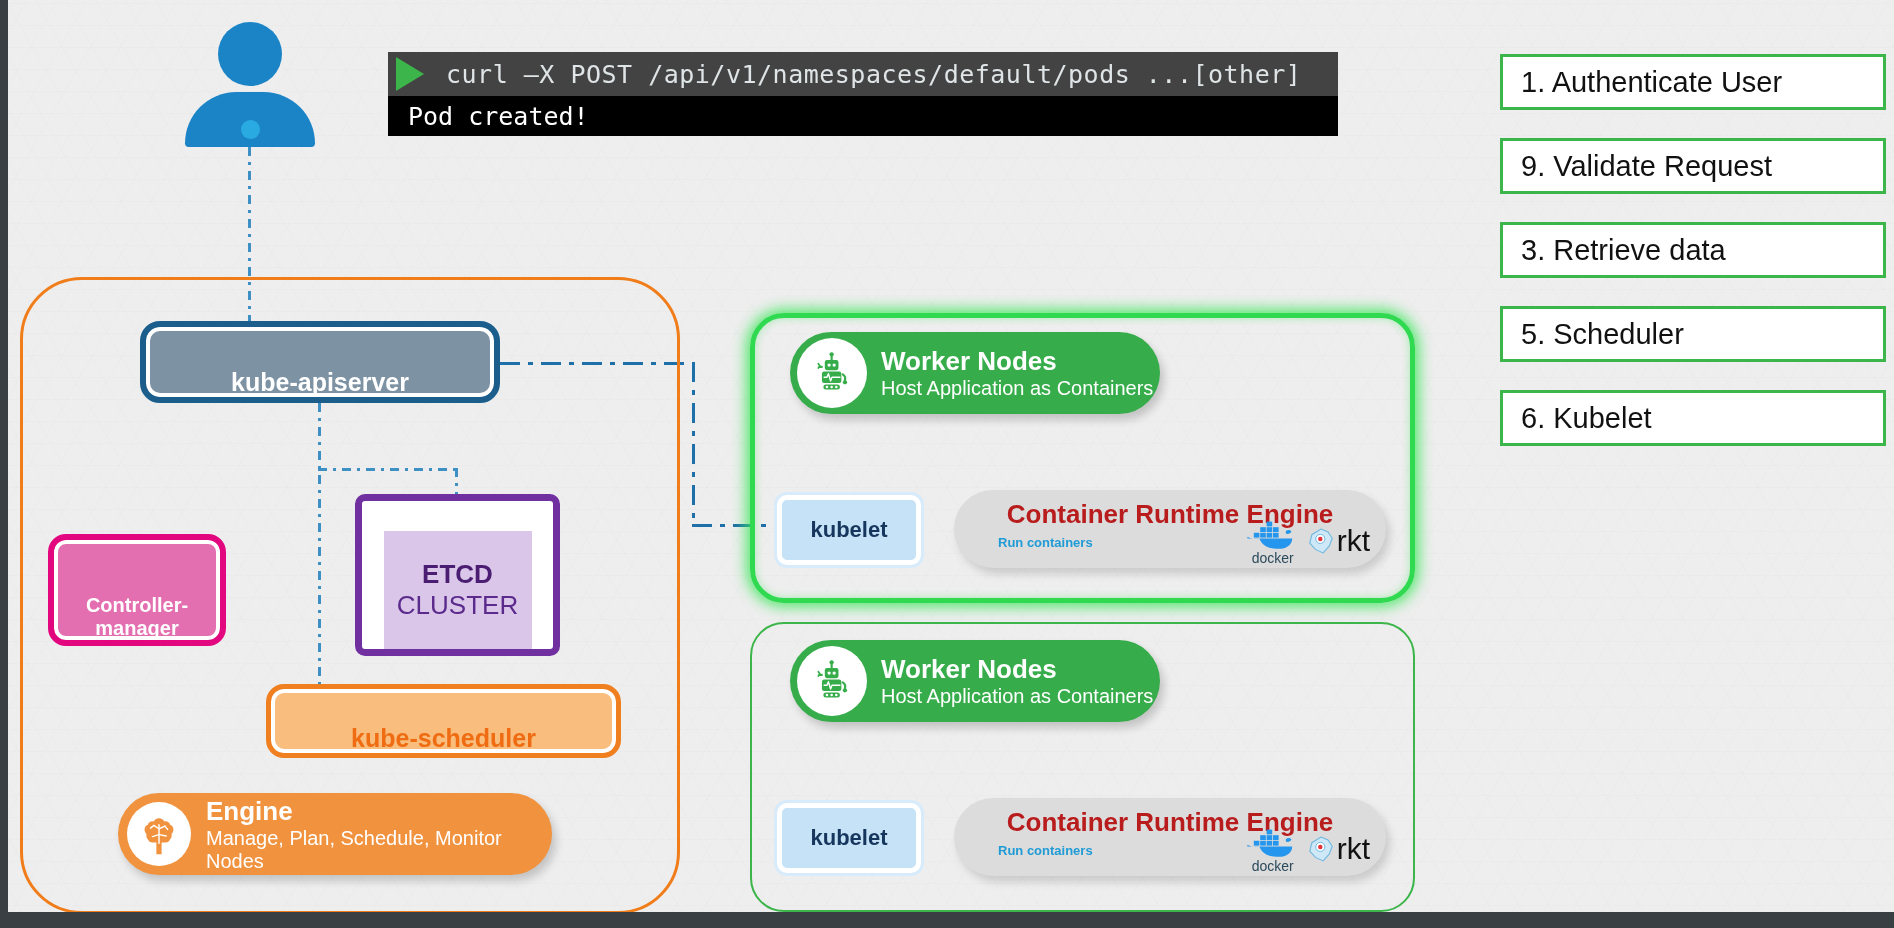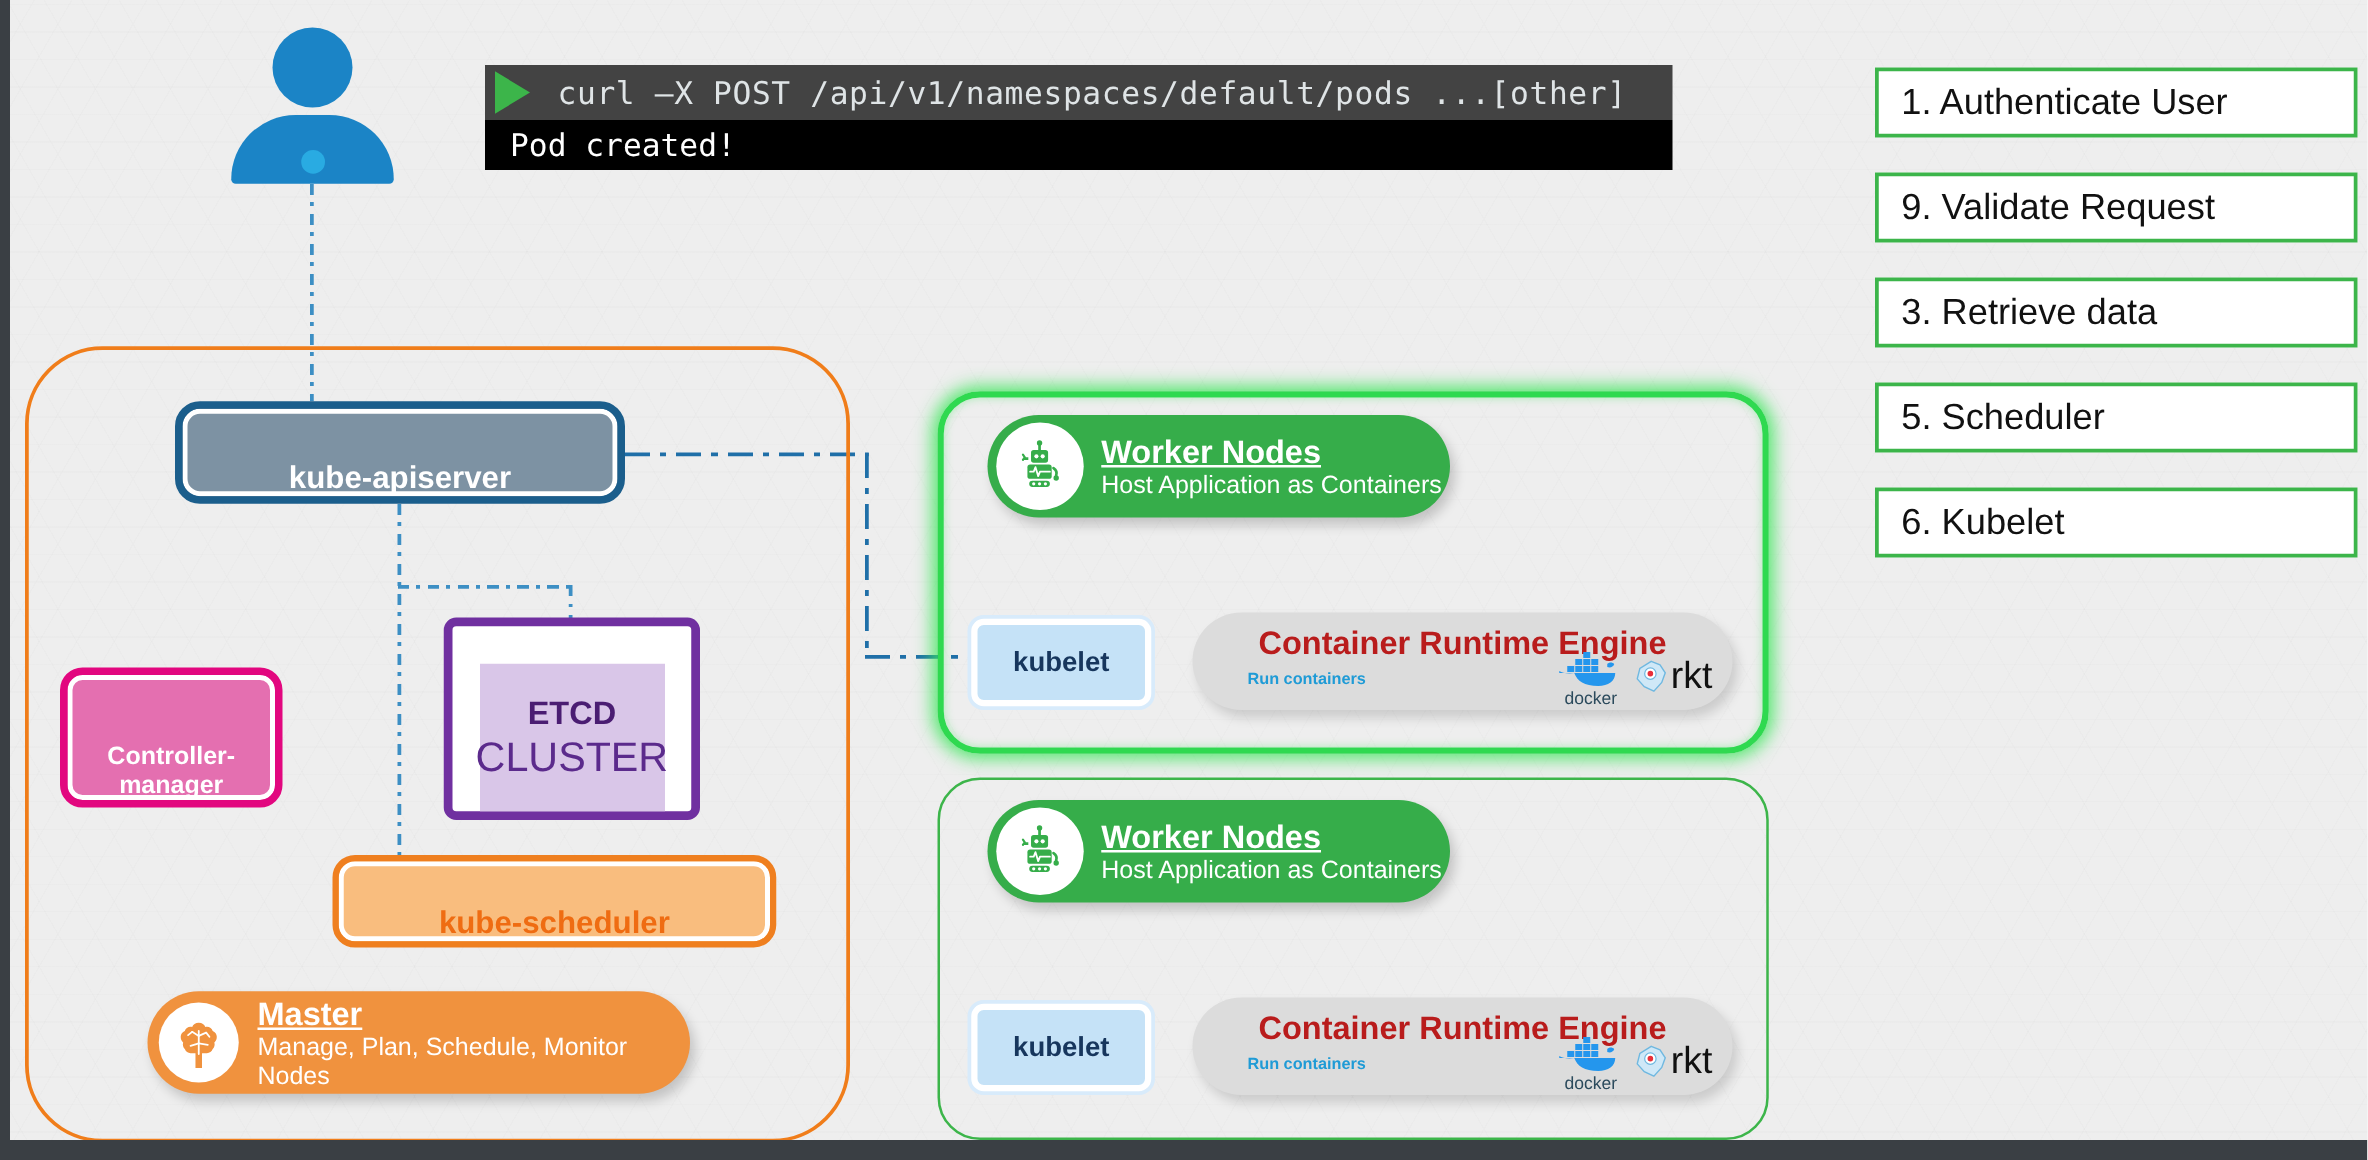--- a/index.html
+++ b/index.html
@@ -96,39 +96,39 @@
   #etcd-cluster {
     left: 355px; top: 494px; width: 205px; height: 162px;
     background: #ffffff; border: 7px solid #7030a0; border-radius: 10px;
   }
   #etcd-inner {
     width: 148px; height: 118px; background: #d9c6e8;
     display: flex; flex-direction: column; align-items: center;
     justify-content: center; line-height: 1.2;
   }
   #etcd-title { font-size: 26px; font-weight: bold; color: #4a1d72; }
-  #etcd-sub { font-size: 33px; font-weight: normal; color: #5b2a8c; }
+  #etcd-sub { font-size: 26px; font-weight: normal; color: #5b2a8c; }
   #kube-scheduler {
     left: 266px; top: 684px; width: 355px; height: 74px;
     background: #f9bd7e; border: 5px solid #ef7f1f;
     border-radius: 18px; color: #ef6c12; font-size: 25px;
     box-shadow: inset 0 0 0 4px #ffffff;
   }
 
   
   .pill {
     position: absolute; border-radius: 999px; display: flex; align-items: center;
     box-shadow: 4px 6px 9px rgba(0,0,0,0.18);
   }
   .pill-icon {
     flex: 0 0 auto; border-radius: 50%; background: #ffffff;
     display: flex; align-items: center; justify-content: center;
   }
   .pill-text { display: flex; flex-direction: column; justify-content: center; color: #ffffff; }
-  .pill-title { font-weight: bold; text-decoration: underline; }
+  .pill-title { font-weight: bold; }
   .pill-sub { font-weight: normal; }
 
   #master-pill {
     left: 118px; top: 793px; width: 434px; height: 82px; background: #f0923e;
   }
   #master-pill .pill-icon { width: 64px; height: 64px; margin-left: 9px; }
   #master-pill .pill-text { margin-left: 15px; }
   #master-pill .pill-title { font-size: 26px; }
   #master-pill .pill-sub { font-size: 20px; max-width: 320px; }
 
@@ -290,21 +290,21 @@
           <path d="M32 24l-8-5"></path>
           <path d="M32 24l9-4"></path>
           <path d="M32 33l-10 3"></path>
           <path d="M32 33l11 2"></path>
           <path d="M24 19l-5 4"></path>
           <path d="M41 20l4 5"></path>
         </g>
       </svg>
     </div>
     <div class="pill-text">
-      <div class="pill-title">Master</div>
+      <div class="pill-title">Engine</div>
       <div class="pill-sub">Manage, Plan, Schedule, Monitor Nodes</div>
     </div>
   </div>
 
   <div class="worker-panel" id="worker-panel-1"></div>
 
   <div class="pill worker-pill" style="left:790px; top:332px;">
     <div class="pill-icon">
       <svg width="46" height="46" viewBox="0 0 64 64" aria-hidden="true">
         <g fill="#36ad4a">

